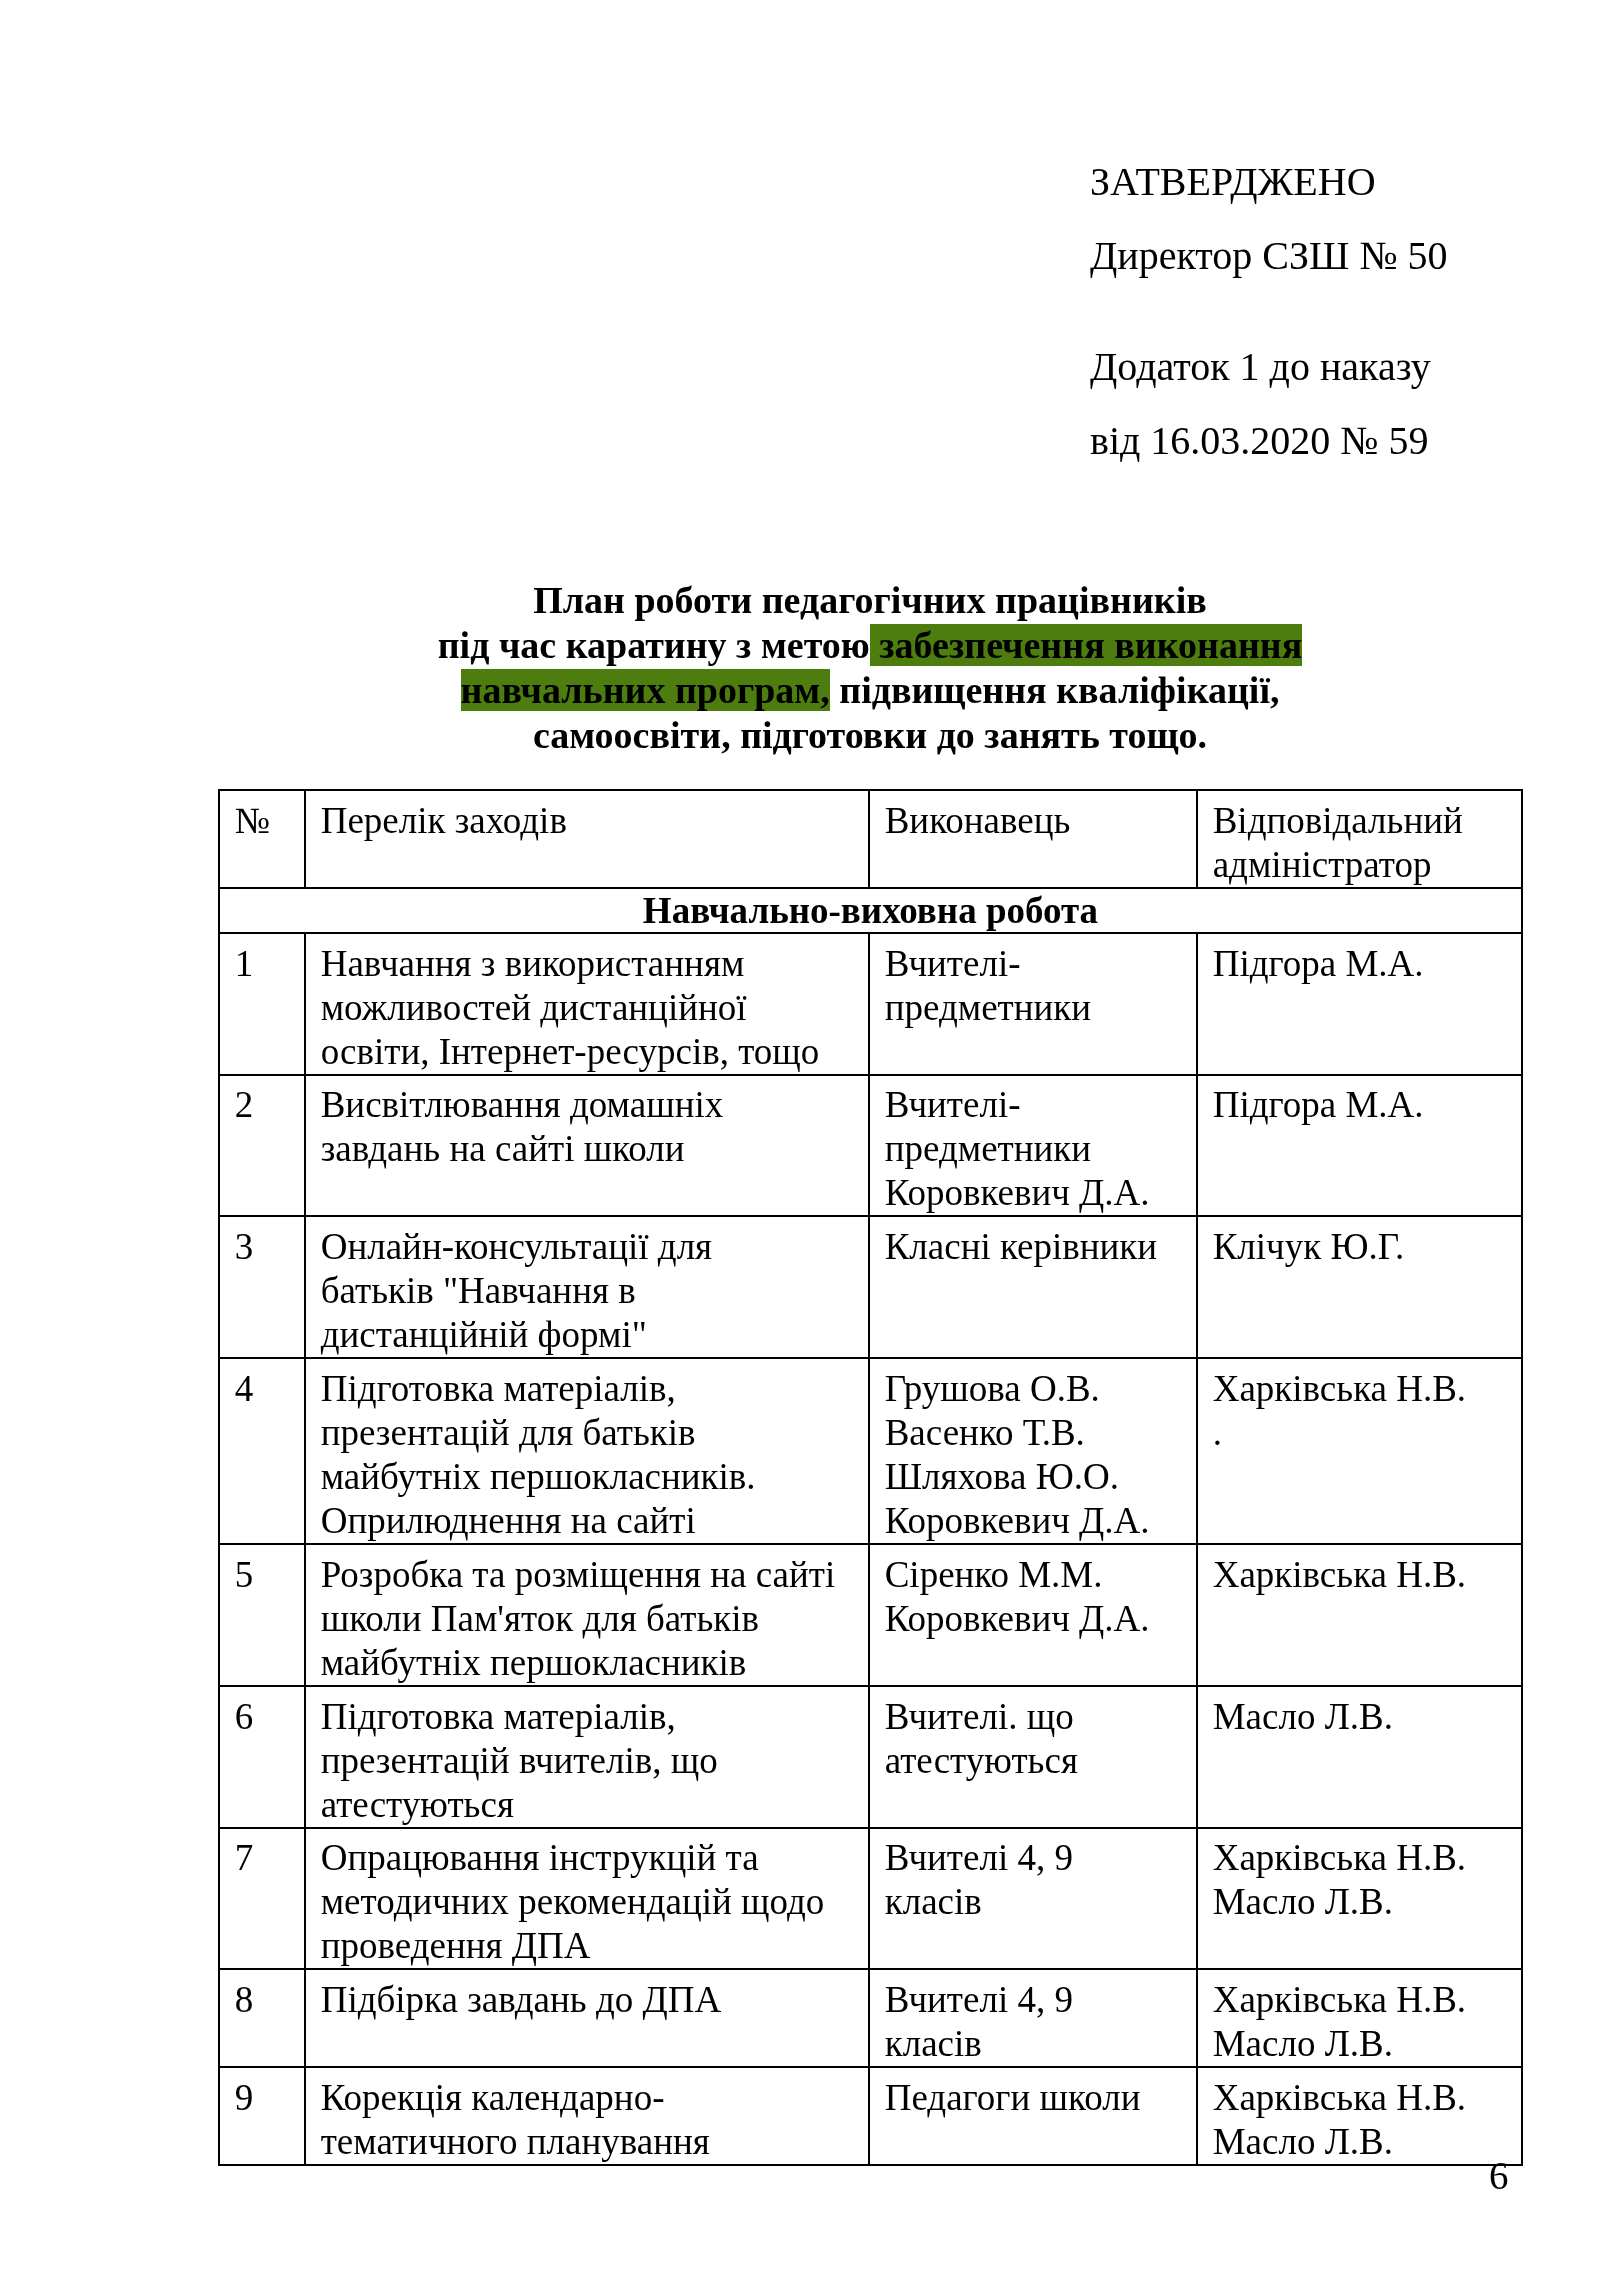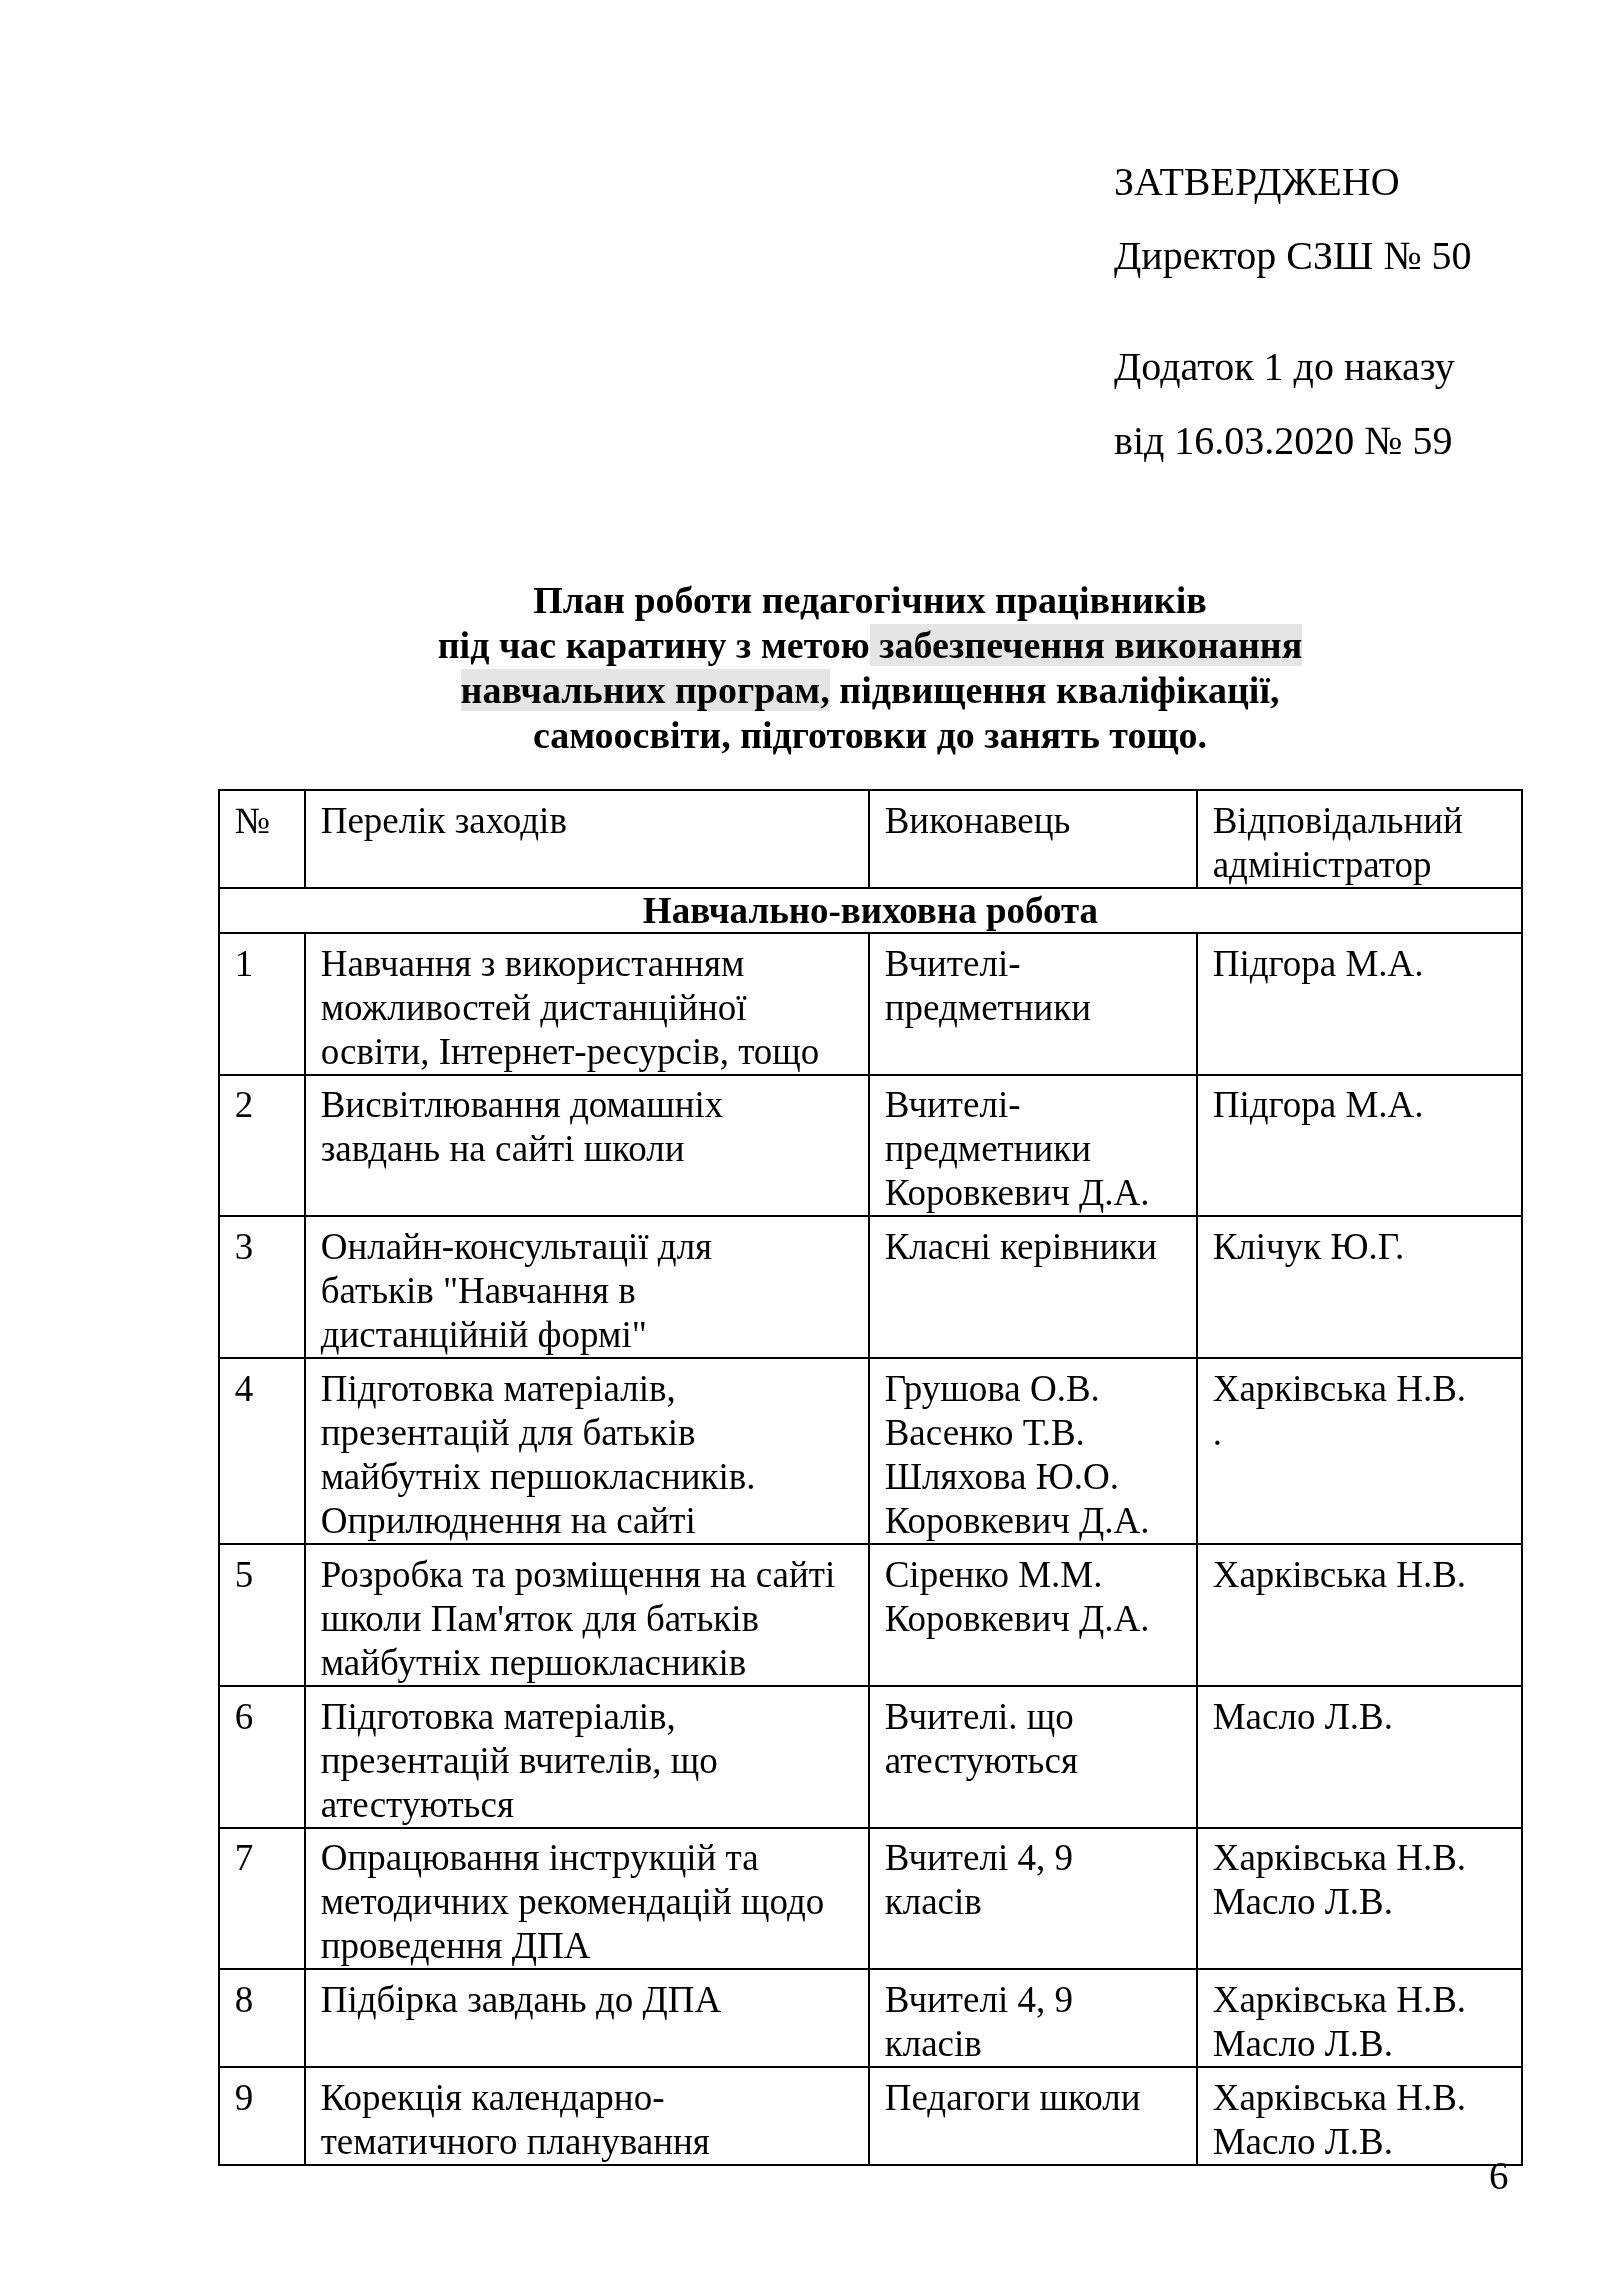--- a/index.html
+++ b/index.html
@@ -5,32 +5,32 @@
   html,body { margin:0; padding:0; background:#ffffff; }
   .page {
     position:relative;
     width:1621px; height:2293px;
     background:#ffffff;
     color:#000;
     font-family:"Liberation Serif","DejaVu Serif",serif;
     overflow:hidden;
   }
   .approval {
-    position:absolute; left:1114px; top:145px;
+    position:absolute; left:1090px; top:145px;
     font-size:40px; line-height:74px;
     white-space:nowrap;
   }
   .approval .gap { height:37px; }
   .doc-title {
     position:absolute; left:218px; top:578px; width:1304px;
     text-align:center;
     font-weight:bold;
     font-size:38px; line-height:45px;
   }
-  .hl { background:#e5e5e5; }
+  .hl { background:#4d7c0f; }
   table.plan {
     position:absolute; left:218px; top:789px;
     width:1304px;
     border-collapse:collapse; table-layout:fixed;
     border:2.9px solid #000;
   }
   table.plan td {
     border:2px solid #000;
     vertical-align:top;
     padding:7.8px 9.8px 0 14.7px;

